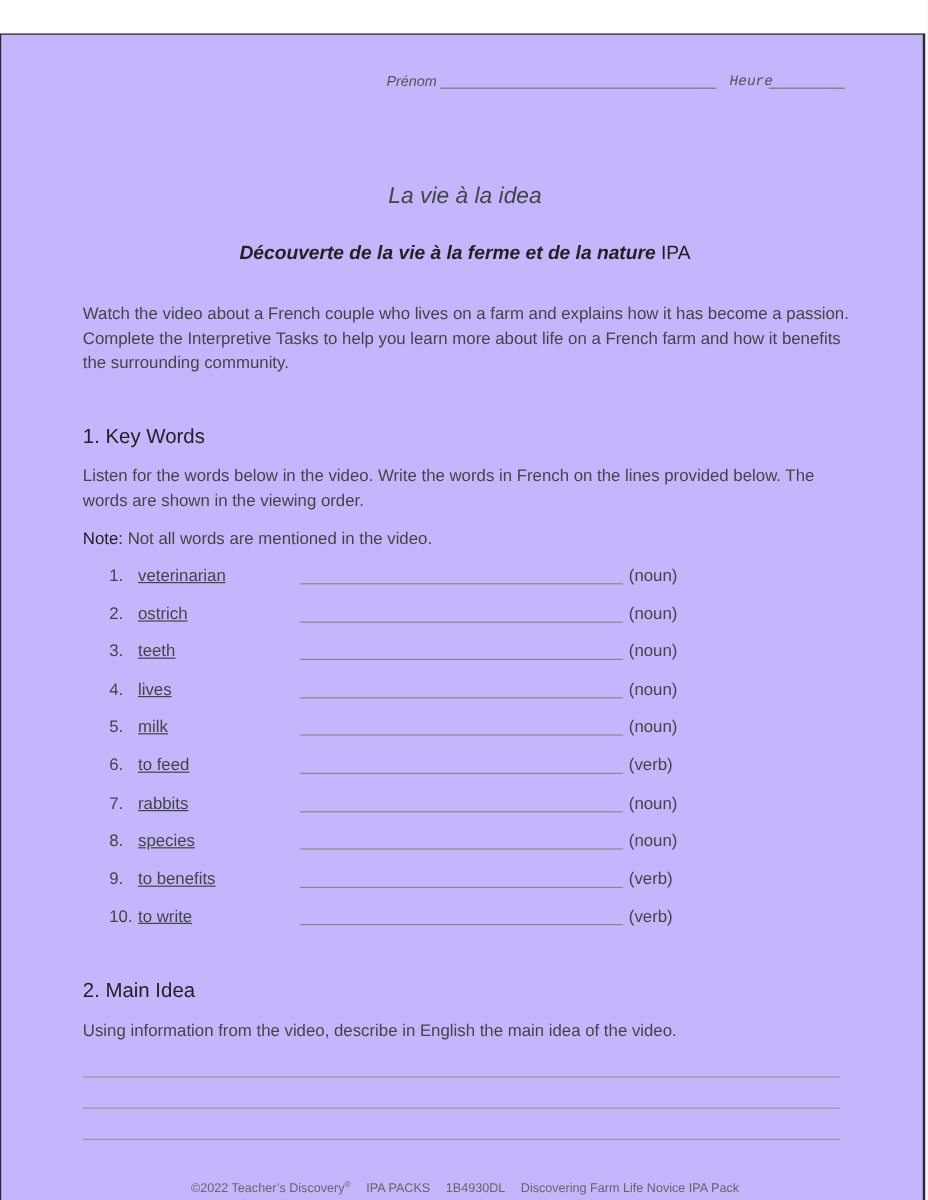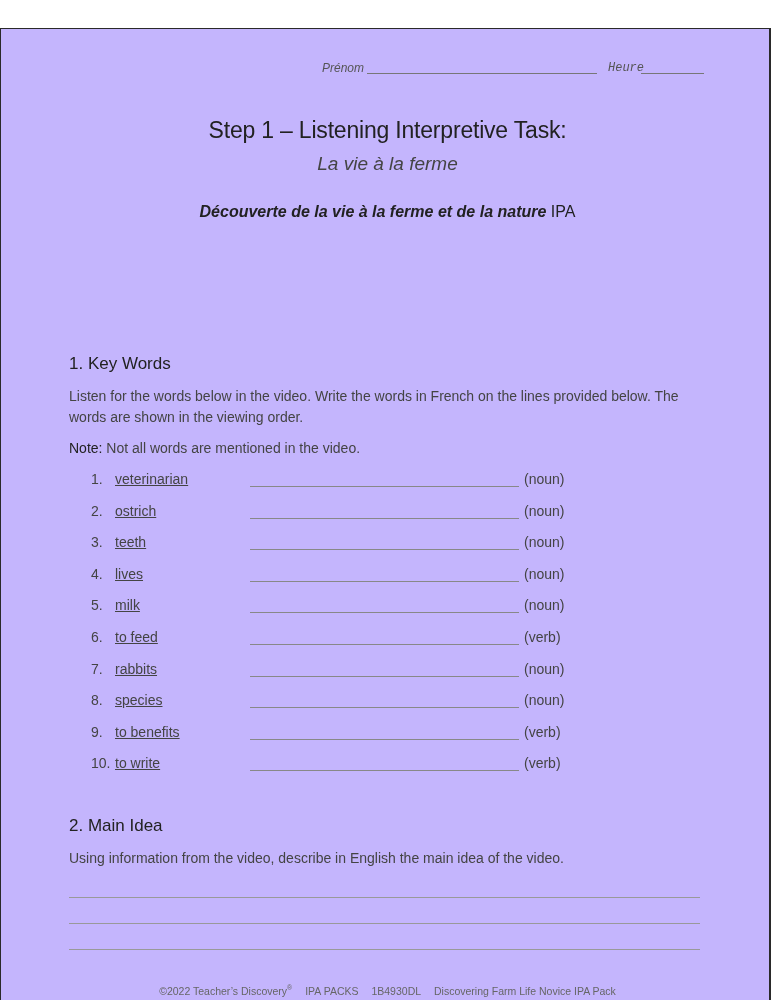--- a/index.html
+++ b/index.html
@@ -29,27 +29,27 @@
 </head>
 <body>
 
 <div class="page">
 
   <span class="abs hdr-label" style="left:321px;">Prénom</span>
   <div class="hdr-line" style="left:366px; width:230px;"></div>
   <span class="abs hdr-label" style="left:607px;font-family:Liberation Mono, monospace;">Heure</span>
   <div class="hdr-line" style="left:640px; width:63px;"></div>
 
-  <div class="abs title">Step 1 – Listening Interpretive Task:</div>
-  <div class="abs subtitle">La vie à la ferme</div>
+  <div class="abs subtitle">La vie à la idea</div>
   <div class="abs subtitle2">
     <span class="it">Découverte de la vie à la ferme et de la nature</span>
     <span>IPA</span>
   </div>
 
+  <div class="abs para" style="top:222px;">Watch the video about a French couple who lives on a farm and explains how it has become a passion. Complete the Interpretive Tasks to help you learn more about life on a French farm and how it benefits the surrounding community.</div>
 
   <div class="abs h2" style="top:325px;">1. Key Words</div>
   <div class="abs para" style="top:409px;">
     <span style="color:#222;">Note:</span>
     <span>Not all words are mentioned in the video.</span>
   </div>
   <div class="abs para" style="top:357px;">Listen for the words below in the video. Write the words in French on the lines provided below. The words are shown in the viewing order.</div>
 
   <div id="kw-list">
       <div class="kw-row" style="top: 442px;">

